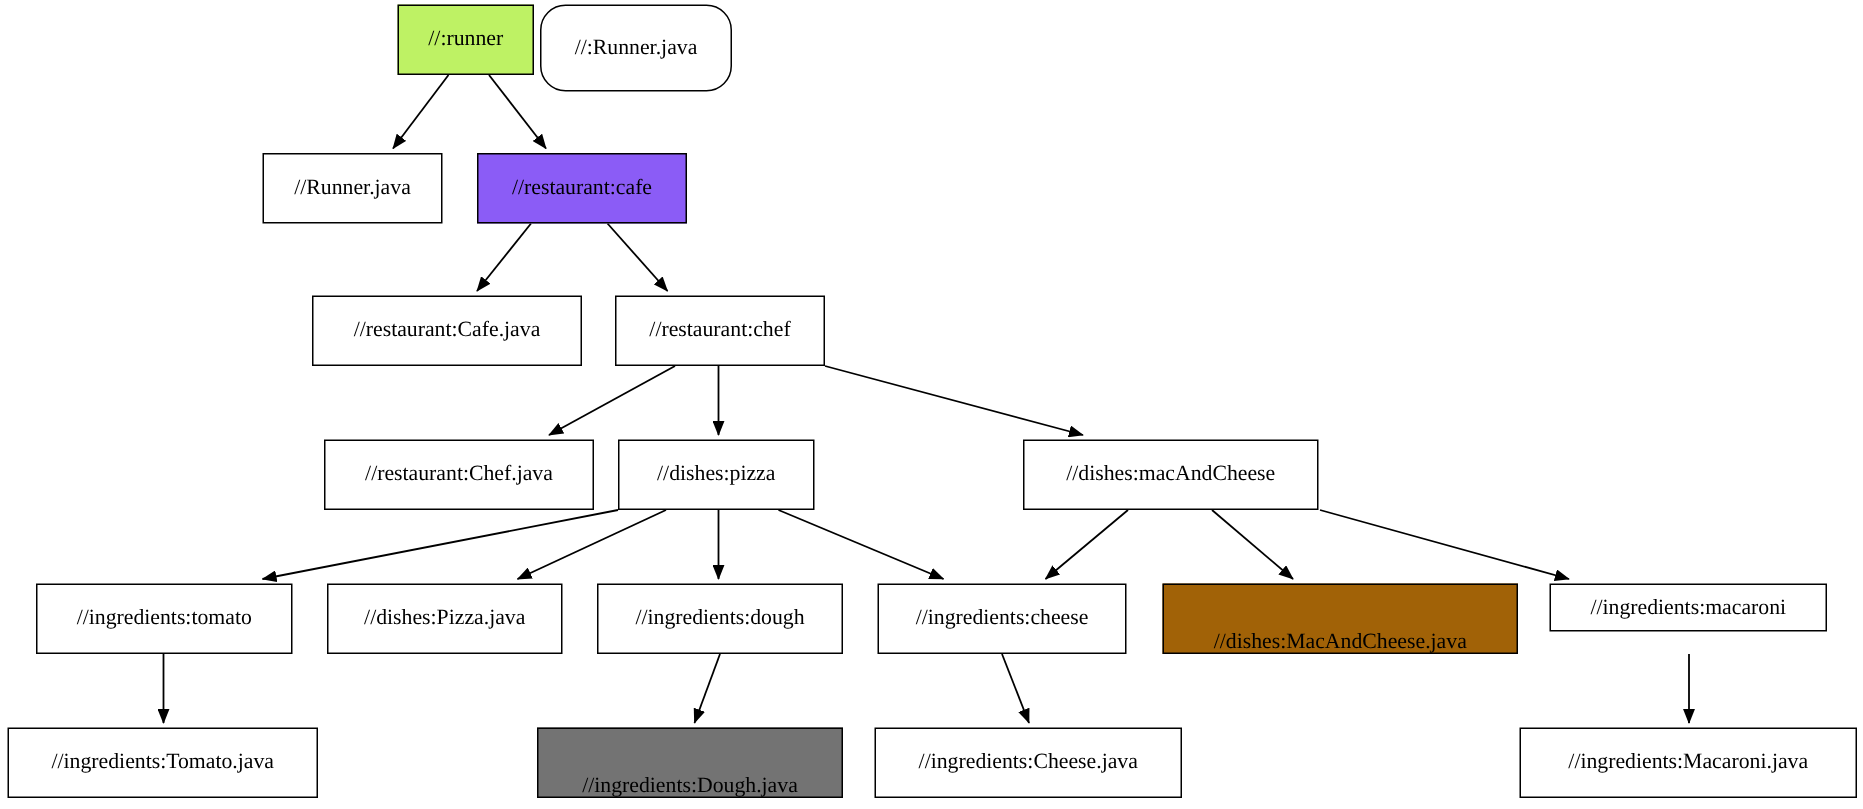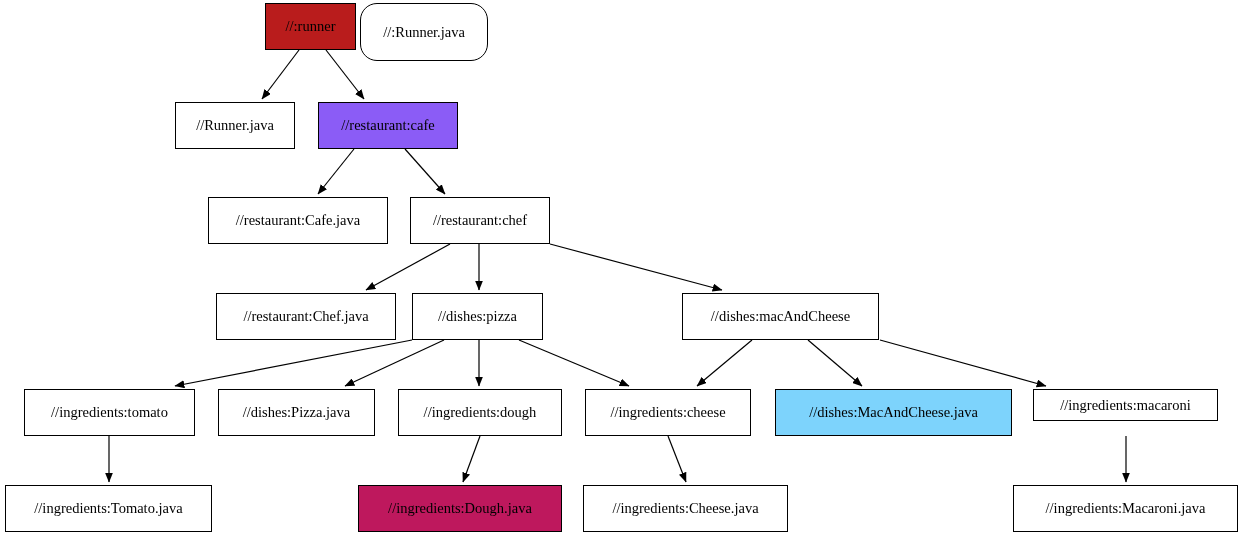--- a/index.html
+++ b/index.html
@@ -76,21 +76,21 @@
         <line x1="808" y1="340" x2="862" y2="386" stroke="#000000" stroke-width="1.2" marker-end="url(#arrowhead)"></line>
         <line x1="880" y1="340" x2="1046" y2="386" stroke="#000000" stroke-width="1.2" marker-end="url(#arrowhead)"></line>
         <line x1="109" y1="436" x2="109" y2="482" stroke="#000000" stroke-width="1.2" marker-end="url(#arrowhead)"></line>
         <line x1="480" y1="436" x2="463" y2="482" stroke="#000000" stroke-width="1.2" marker-end="url(#arrowhead)"></line>
         <line x1="668" y1="436" x2="686" y2="482" stroke="#000000" stroke-width="1.2" marker-end="url(#arrowhead)"></line>
         <line x1="1126" y1="436" x2="1126" y2="482" stroke="#000000" stroke-width="1.2" marker-end="url(#arrowhead)"></line>
       </g>
   </svg>
 
   <div id="node-layer">
-      <div class="graph-node" style="left: 265px; top: 3px; width: 91px; height: 47px; border-color: rgb(0, 0, 0); background: #b91c1c;">
+      <div class="graph-node" style="left: 265px; top: 3px; width: 91px; height: 47px; border-color: rgb(0, 0, 0); background: #bef264;">
         <span class="node-label">//:runner</span>
       </div>
       <div class="graph-node" style="left: 360px; top: 3px; width: 128px; height: 58px; border-color: rgb(0, 0, 0); background: rgb(255, 255, 255); border-radius: 17px;">
         <span class="node-label">//:Runner.java</span>
       </div>
       <div class="graph-node" style="left: 175px; top: 102px; width: 120px; height: 47px; border-color: rgb(0, 0, 0); background: rgb(255, 255, 255);">
         <span class="node-label">//Runner.java</span>
       </div>
       <div class="graph-node" style="left: 318px; top: 102px; width: 140px; height: 47px; border-color: rgb(0, 0, 0); background: #8b5cf6;">
         <span class="node-label">//restaurant:cafe</span>
@@ -115,30 +115,30 @@
       </div>
       <div class="graph-node" style="left: 218px; top: 389px; width: 157px; height: 47px; border-color: rgb(0, 0, 0); background: rgb(255, 255, 255);">
         <span class="node-label">//dishes:Pizza.java</span>
       </div>
       <div class="graph-node" style="left: 585px; top: 389px; width: 166px; height: 47px; border-color: rgb(0, 0, 0); background: rgb(255, 255, 255);">
         <span class="node-label">//ingredients:cheese</span>
       </div>
       <div class="graph-node" style="left: 398px; top: 389px; width: 164px; height: 47px; border-color: rgb(0, 0, 0); background: rgb(255, 255, 255);">
         <span class="node-label">//ingredients:dough</span>
       </div>
-      <div class="graph-node" style="left: 775px; top: 389px; width: 237px; height: 47px; border-color: rgb(0, 0, 0); background: #7dd3fc;">
+      <div class="graph-node" style="left: 775px; top: 389px; width: 237px; height: 47px; border-color: rgb(0, 0, 0); background: #a16207; align-items: flex-end;">
         <span class="node-label">//dishes:MacAndCheese.java</span>
       </div>
       <div class="graph-node" style="left: 1033px; top: 389px; width: 185px; height: 32px; border-color: rgb(0, 0, 0); background: rgb(255, 255, 255);">
         <span class="node-label">//ingredients:macaroni</span>
       </div>
       <div class="graph-node" style="left: 5px; top: 485px; width: 207px; height: 47px; border-color: rgb(0, 0, 0); background: rgb(255, 255, 255); align-items: center;">
         <span class="node-label">//ingredients:Tomato.java</span>
       </div>
-      <div class="graph-node" style="left: 358px; top: 485px; width: 204px; height: 47px; border-color: rgb(0, 0, 0); background: #be185d;">
+      <div class="graph-node" style="left: 358px; top: 485px; width: 204px; height: 47px; border-color: rgb(0, 0, 0); background: #737373; align-items: flex-end;">
         <span class="node-label">//ingredients:Dough.java</span>
       </div>
       <div class="graph-node" style="left: 583px; top: 485px; width: 205px; height: 47px; border-color: rgb(0, 0, 0); background: rgb(255, 255, 255);">
         <span class="node-label">//ingredients:Cheese.java</span>
       </div>
       <div class="graph-node" style="left: 1013px; top: 485px; width: 225px; height: 47px; border-color: rgb(0, 0, 0); background: rgb(255, 255, 255);">
         <span class="node-label">//ingredients:Macaroni.java</span>
       </div>
     </div>
 

